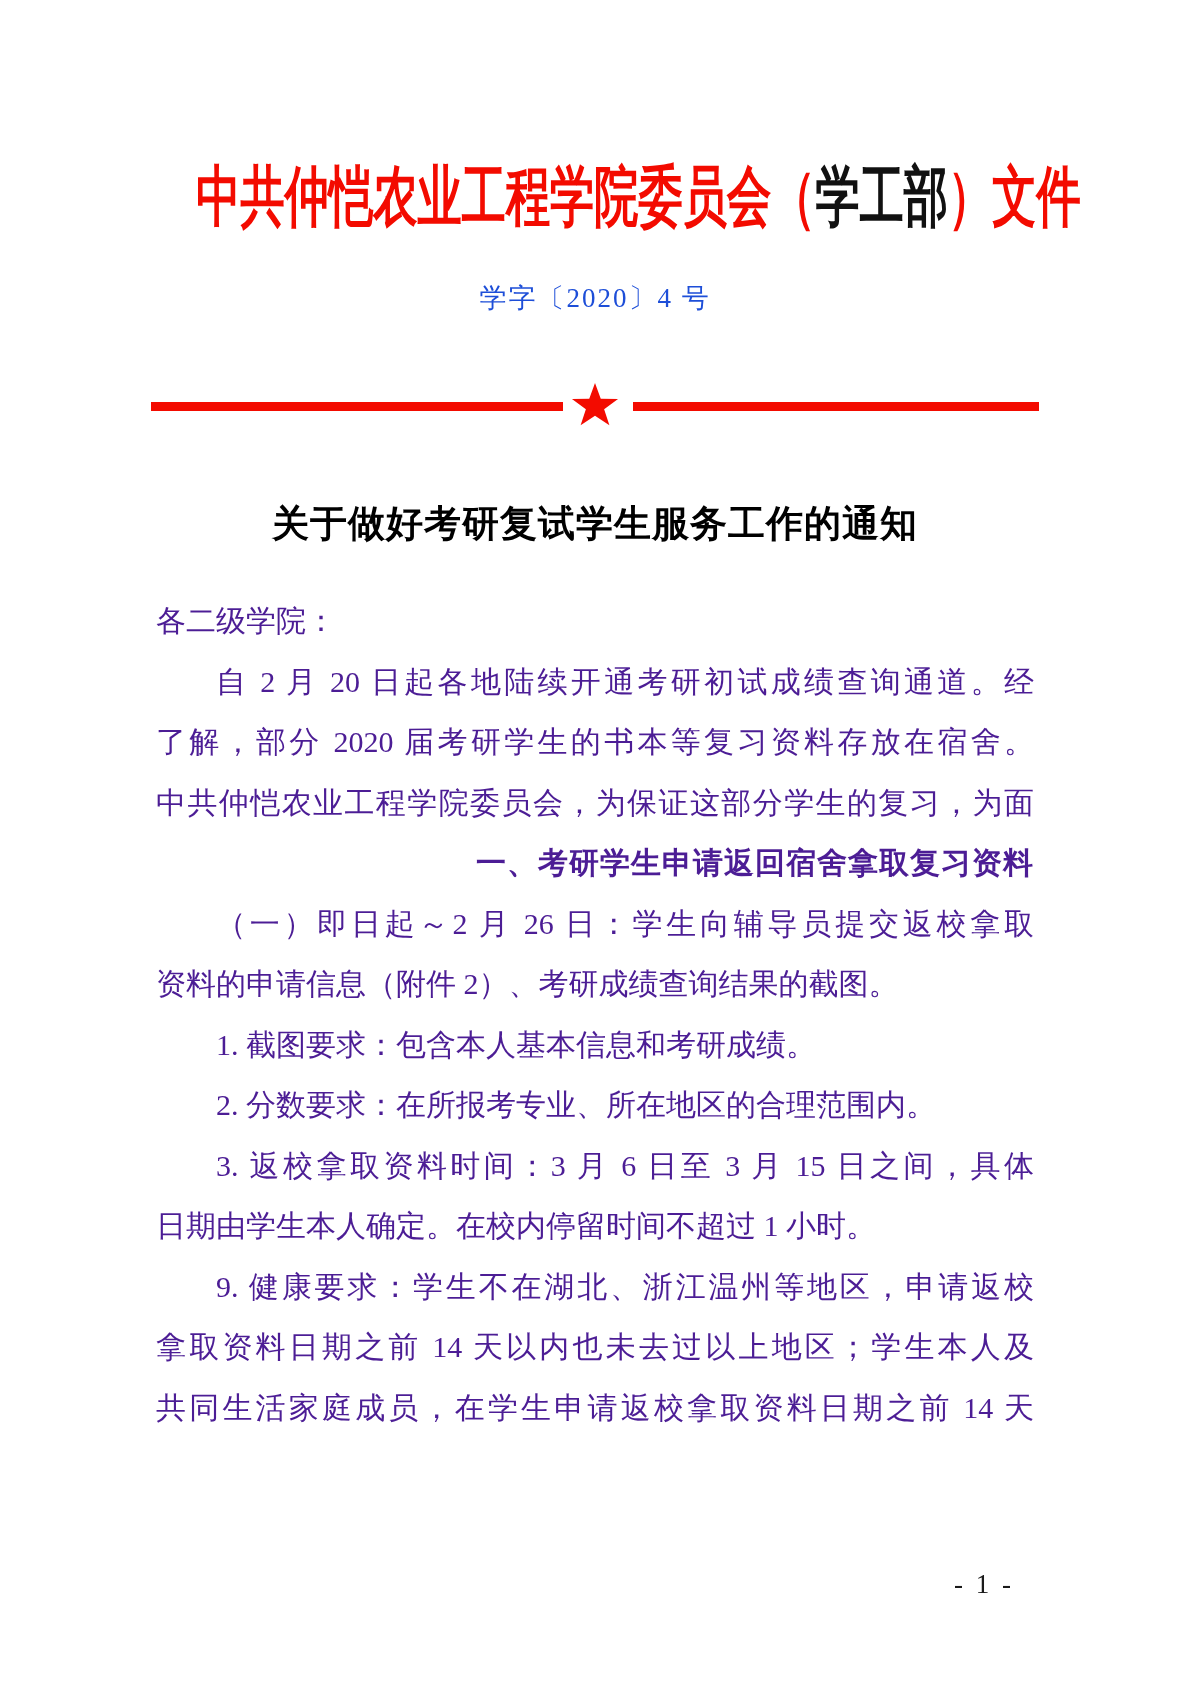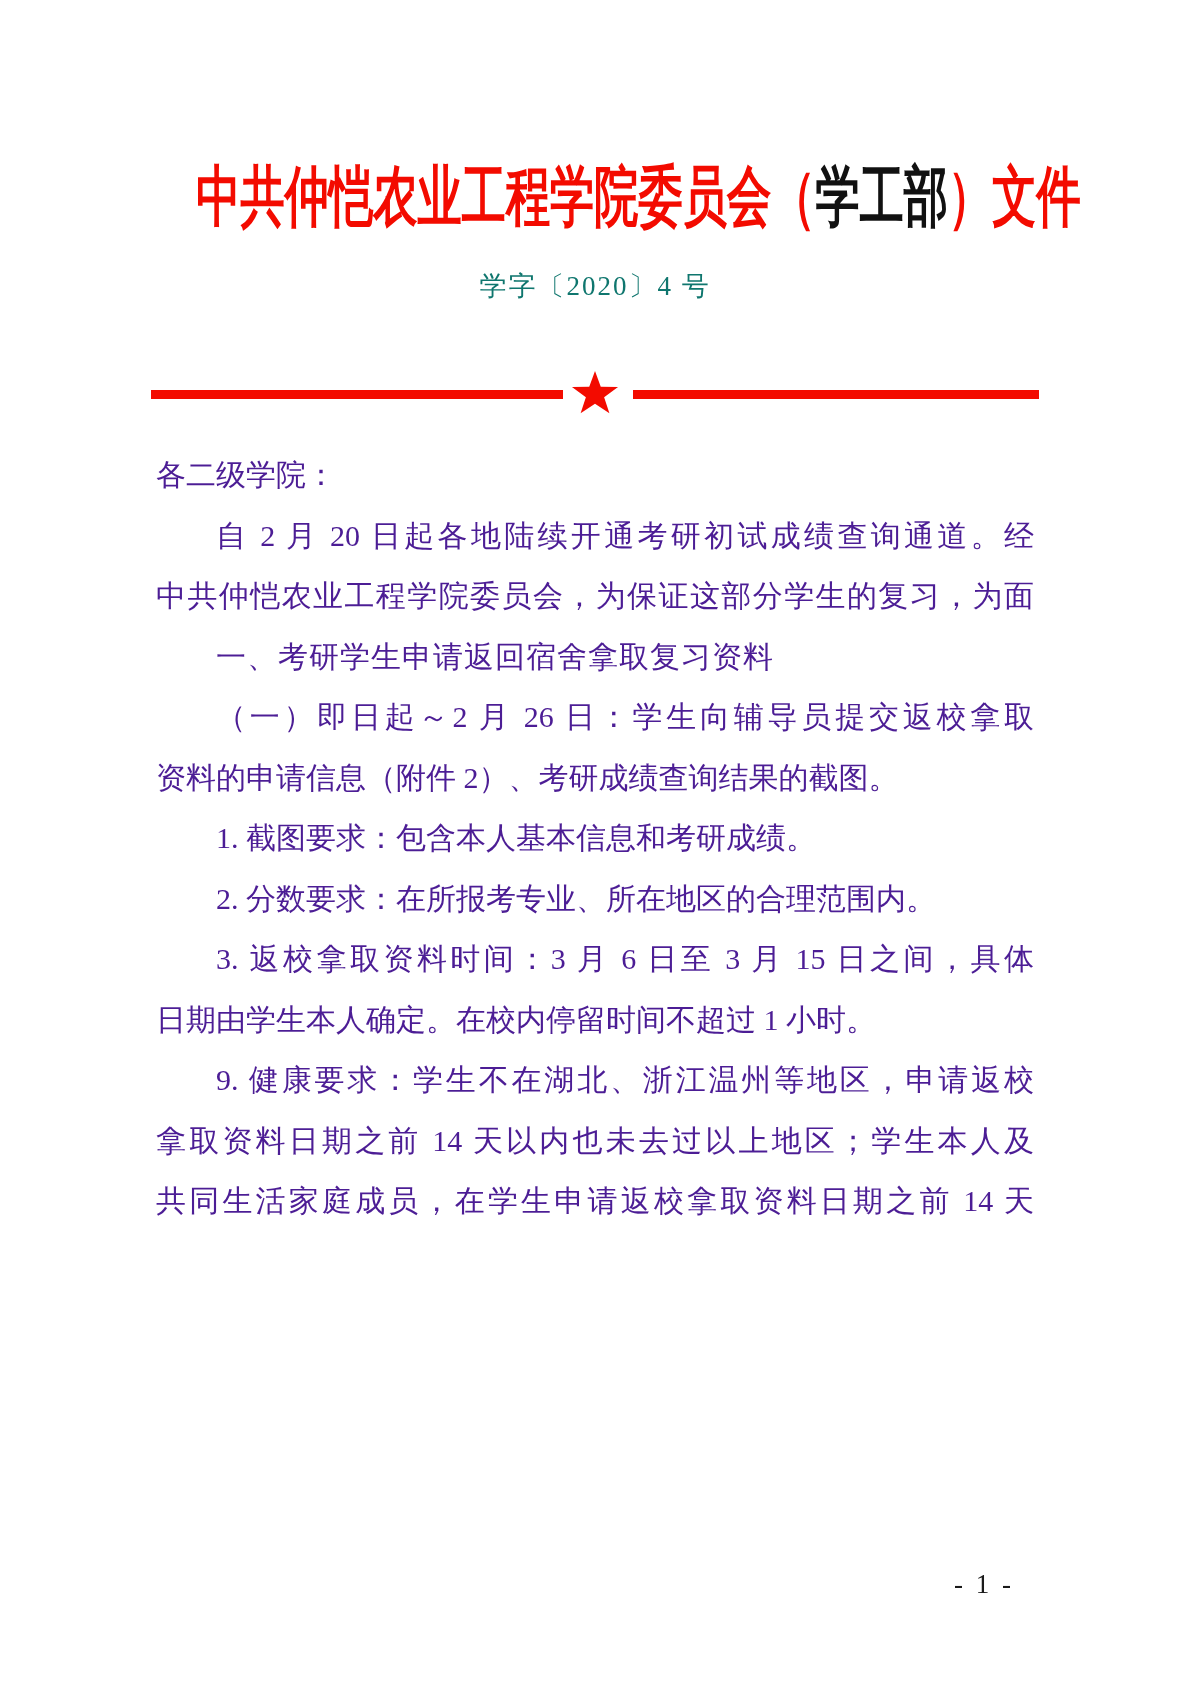--- a/index.html
+++ b/index.html
@@ -32,25 +32,25 @@
     transform: scaleX(0.67);
     transform-origin: 50% 50%;
     letter-spacing: 0;
     font-family: "Liberation Serif", "DejaVu Serif", serif;
   }
   .red-header .red   { color: #f30b00; }
   .red-header .black { color: #111111; }
 
   
   .doc-number {
-    margin-top: 34px;
+    margin-top: 46px;
     text-align: center;
     font-size: 27px;
     line-height: 32px;
-    color: #0f766e;
+    color: #1d4ed8;
     letter-spacing: 2px;
   }
 
   
   .divider {
     position: relative;
     margin: 88px auto 0 auto;
     width: 888px;
     height: 9px;
   }
@@ -97,23 +97,24 @@
     white-space: pre-wrap;
     color: #4c1d95;
     font-family: "Liberation Serif", "DejaVu Serif", serif;
   }
   .body-line.indent { text-indent: 2em; }
   .body-line.justify {
     text-align: justify;
     text-align-last: justify;
   }
   .body-line.bold {
-    font-weight: normal;
+    font-weight: bold;
     font-family: "Liberation Sans", "DejaVu Sans", sans-serif;
     letter-spacing: 1px;
+    text-align: right;
   }
 
   
   .page-number {
     position: absolute;
     top: 1568px;
     right: 176px;
     font-size: 27px;
     line-height: 32px;
     color: #1a1a1a;
@@ -130,24 +131,26 @@
   </div>
 
   <div class="doc-number">学字〔2020〕4 号</div>
 
   <div class="divider">
     <div class="seg left"></div>
     <div class="star"></div>
     <div class="seg right"></div>
   </div>
 
+  <h1 class="doc-title">关于做好考研复试学生服务工作的通知</h1>
 
   <div class="body-text" id="body-lines">
       <div class="body-line">各二级学院：</div>
       <div class="body-line indent justify">自 2 月 20 日起各地陆续开通考研初试成绩查询通道。经</div>
+      <div class="body-line justify">了解，部分 2020 届考研学生的书本等复习资料存放在宿舍。</div>
       <div class="body-line justify">中共仲恺农业工程学院委员会，为保证这部分学生的复习，为面</div>
       <div class="body-line indent bold">一、考研学生申请返回宿舍拿取复习资料</div>
       <div class="body-line indent justify">（一）即日起～2 月 26 日：学生向辅导员提交返校拿取</div>
       <div class="body-line">资料的申请信息（附件 2）、考研成绩查询结果的截图。</div>
       <div class="body-line indent">1. 截图要求：包含本人基本信息和考研成绩。</div>
       <div class="body-line indent">2. 分数要求：在所报考专业、所在地区的合理范围内。</div>
       <div class="body-line indent justify">3. 返校拿取资料时间：3 月 6 日至 3 月 15 日之间，具体</div>
       <div class="body-line">日期由学生本人确定。在校内停留时间不超过 1 小时。</div>
       <div class="body-line indent justify">9. 健康要求：学生不在湖北、浙江温州等地区，申请返校</div>
       <div class="body-line justify">拿取资料日期之前 14 天以内也未去过以上地区；学生本人及</div>

